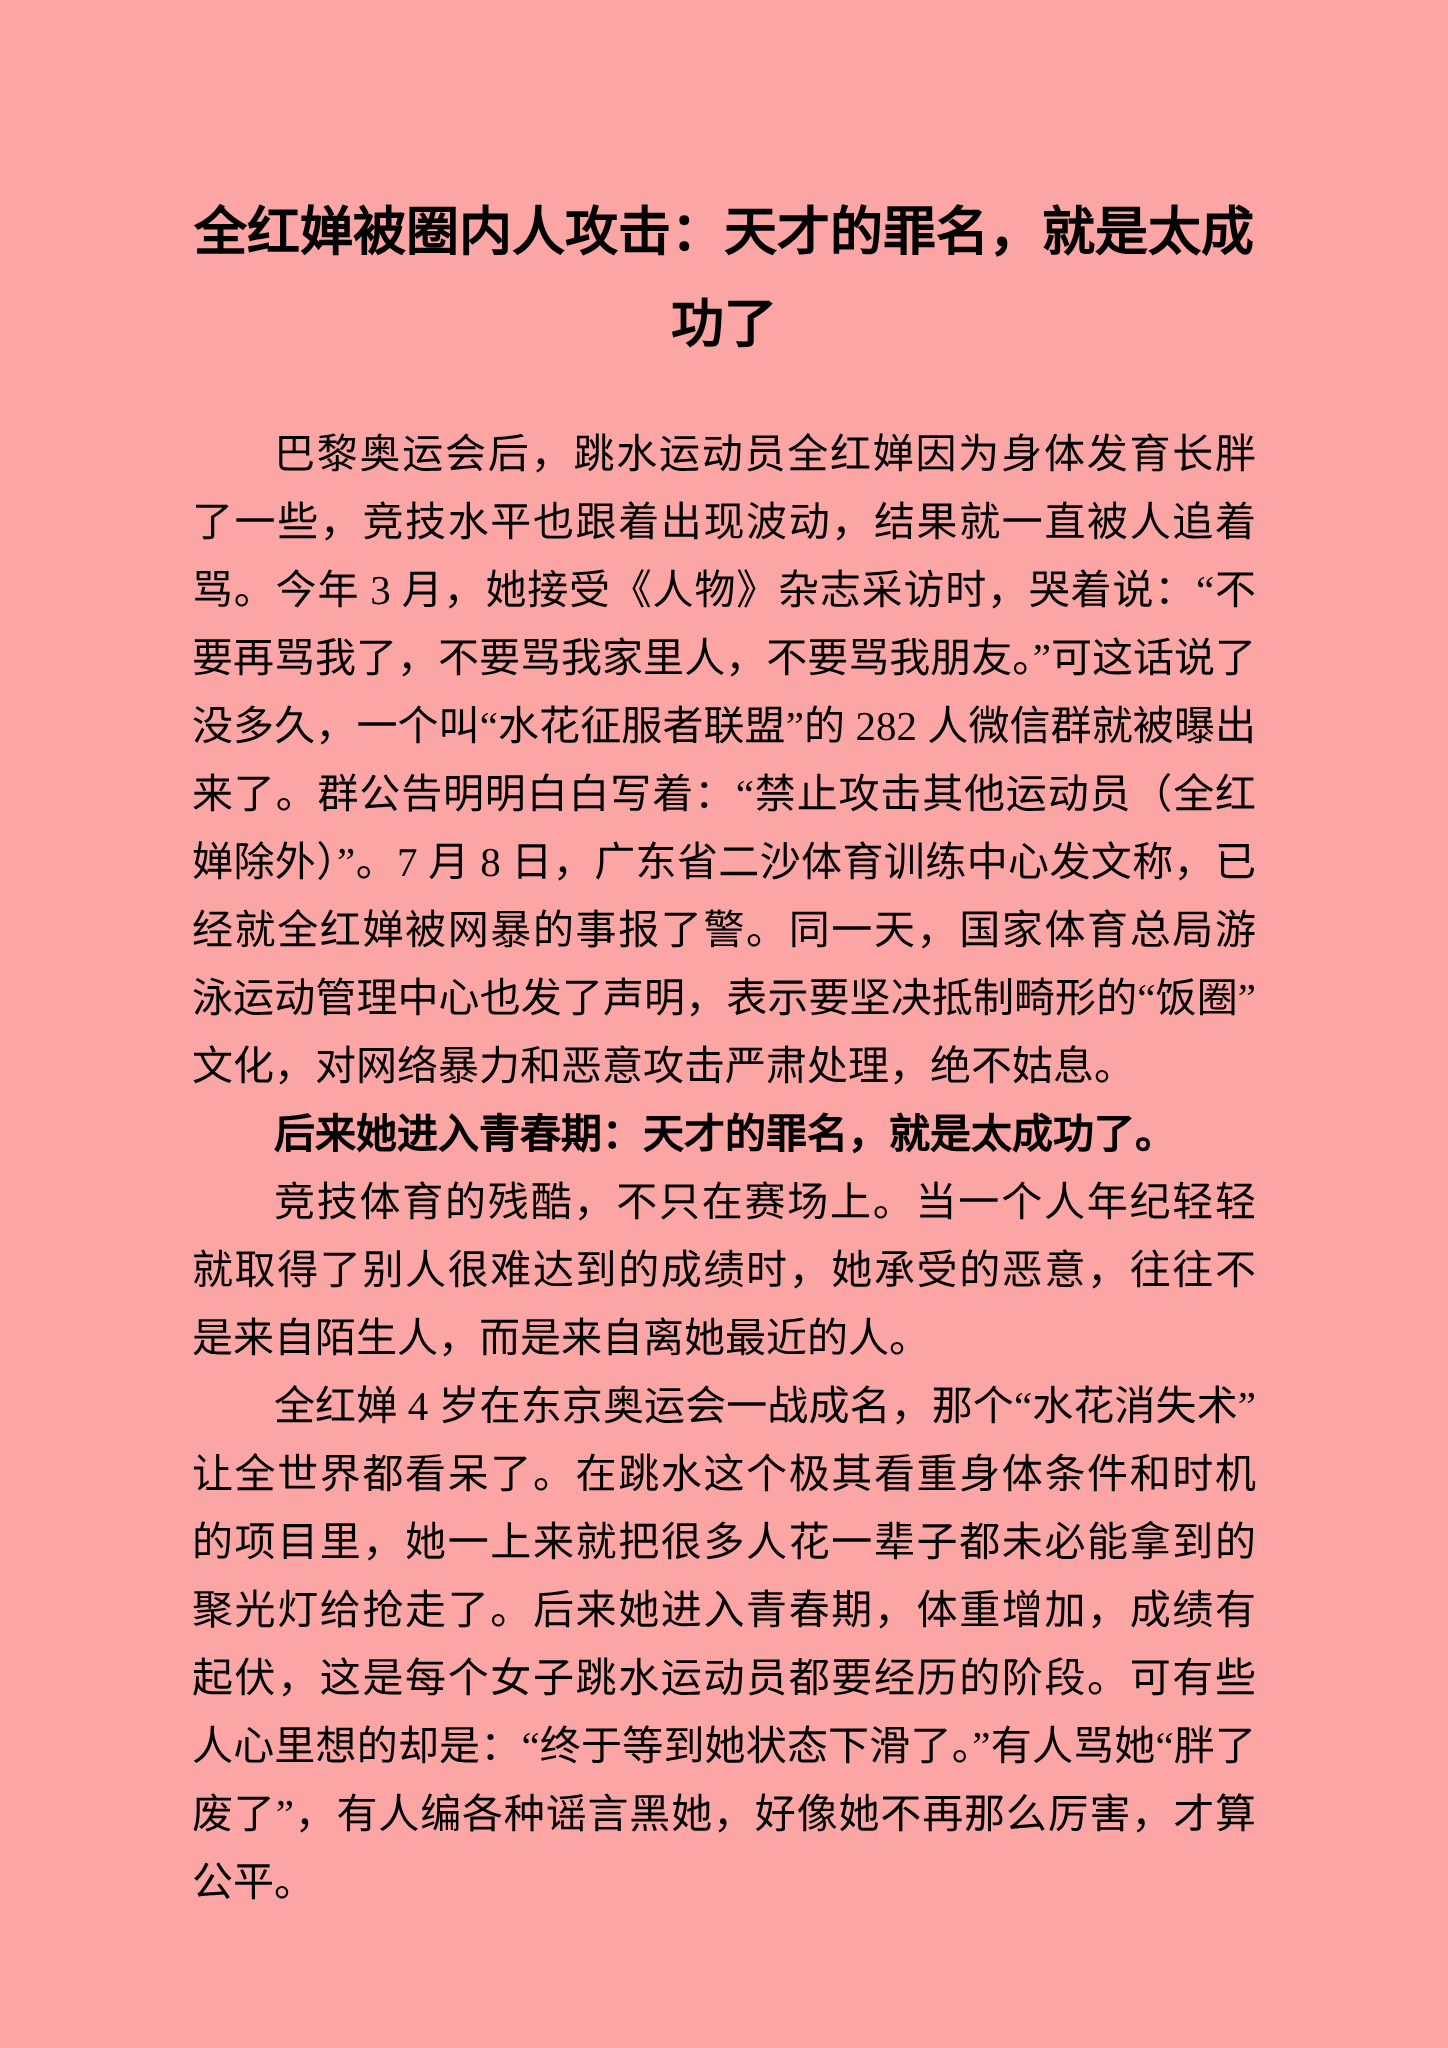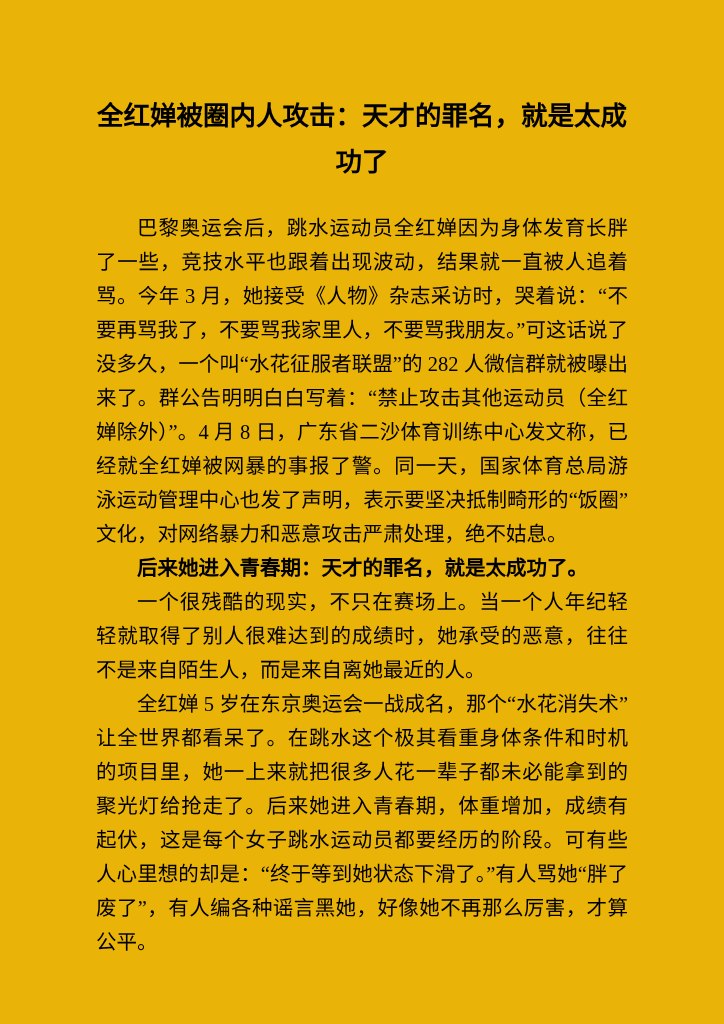--- a/index.html
+++ b/index.html
@@ -12,21 +12,21 @@
     height: 1024px;
     overflow: hidden;
     font-family: "Liberation Serif", "DejaVu Serif", serif;
     color: #000000;
   }
   .page {
     box-sizing: border-box;
     width: 724px;
     height: 1024px;
     padding: 93px 96px 0 96px;
-    background: #eab308;
+    background: #fca5a5;
   }
   .doc-title {
     margin: 0;
     font-size: 26.5px;
     line-height: 46px;
     font-weight: 700;
     text-align: center;
     letter-spacing: 0;
   }
   .doc-body {
@@ -44,18 +44,18 @@
   .para.heading {
     font-weight: 700;
   }
 </style>
 </head>
 <body>
 
 <div class="page">
   <h1 class="doc-title">全红婵被圈内人攻击：天才的罪名，就是太成功了</h1>
   <div class="doc-body">
-    <p class="para">巴黎奥运会后，跳水运动员全红婵因为身体发育长胖了一些，竞技水平也跟着出现波动，结果就一直被人追着骂。今年 3 月，她接受《人物》杂志采访时，哭着说：“不要再骂我了，不要骂我家里人，不要骂我朋友。”可这话说了没多久，一个叫“水花征服者联盟”的 282 人微信群就被曝出来了。群公告明明白白写着：“禁止攻击其他运动员（全红婵除外）”。4 月 8 日，广东省二沙体育训练中心发文称，已经就全红婵被网暴的事报了警。同一天，国家体育总局游泳运动管理中心也发了声明，表示要坚决抵制畸形的“饭圈”文化，对网络暴力和恶意攻击严肃处理，绝不姑息。</p>
+    <p class="para">巴黎奥运会后，跳水运动员全红婵因为身体发育长胖了一些，竞技水平也跟着出现波动，结果就一直被人追着骂。今年 3 月，她接受《人物》杂志采访时，哭着说：“不要再骂我了，不要骂我家里人，不要骂我朋友。”可这话说了没多久，一个叫“水花征服者联盟”的 282 人微信群就被曝出来了。群公告明明白白写着：“禁止攻击其他运动员（全红婵除外）”。7 月 8 日，广东省二沙体育训练中心发文称，已经就全红婵被网暴的事报了警。同一天，国家体育总局游泳运动管理中心也发了声明，表示要坚决抵制畸形的“饭圈”文化，对网络暴力和恶意攻击严肃处理，绝不姑息。</p>
     <p class="para heading">后来她进入青春期：天才的罪名，就是太成功了。</p>
-    <p class="para">一个很残酷的现实，不只在赛场上。当一个人年纪轻轻就取得了别人很难达到的成绩时，她承受的恶意，往往不是来自陌生人，而是来自离她最近的人。</p>
-    <p class="para">全红婵 5 岁在东京奥运会一战成名，那个“水花消失术”让全世界都看呆了。在跳水这个极其看重身体条件和时机的项目里，她一上来就把很多人花一辈子都未必能拿到的聚光灯给抢走了。后来她进入青春期，体重增加，成绩有起伏，这是每个女子跳水运动员都要经历的阶段。可有些人心里想的却是：“终于等到她状态下滑了。”有人骂她“胖了废了”，有人编各种谣言黑她，好像她不再那么厉害，才算公平。</p>
+    <p class="para">竞技体育的残酷，不只在赛场上。当一个人年纪轻轻就取得了别人很难达到的成绩时，她承受的恶意，往往不是来自陌生人，而是来自离她最近的人。</p>
+    <p class="para">全红婵 4 岁在东京奥运会一战成名，那个“水花消失术”让全世界都看呆了。在跳水这个极其看重身体条件和时机的项目里，她一上来就把很多人花一辈子都未必能拿到的聚光灯给抢走了。后来她进入青春期，体重增加，成绩有起伏，这是每个女子跳水运动员都要经历的阶段。可有些人心里想的却是：“终于等到她状态下滑了。”有人骂她“胖了废了”，有人编各种谣言黑她，好像她不再那么厉害，才算公平。</p>
   </div>
 </div>
 
 </body></html>

